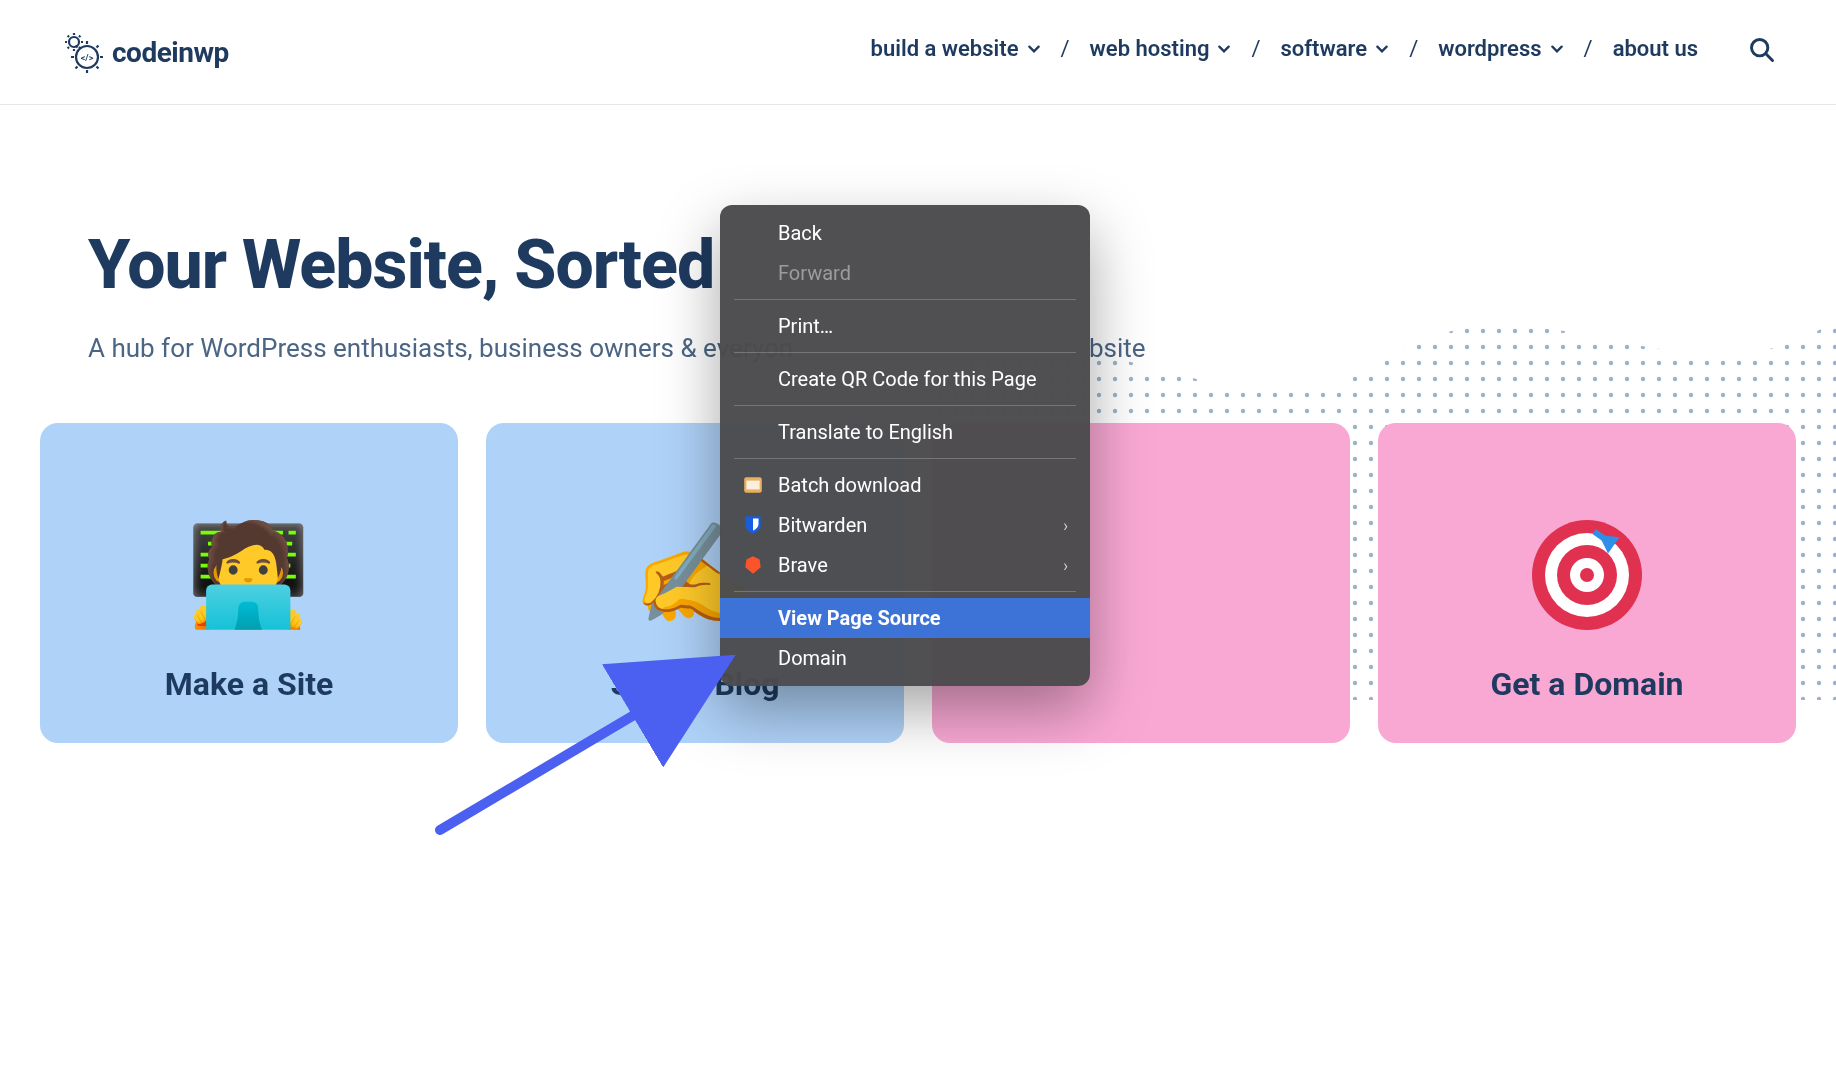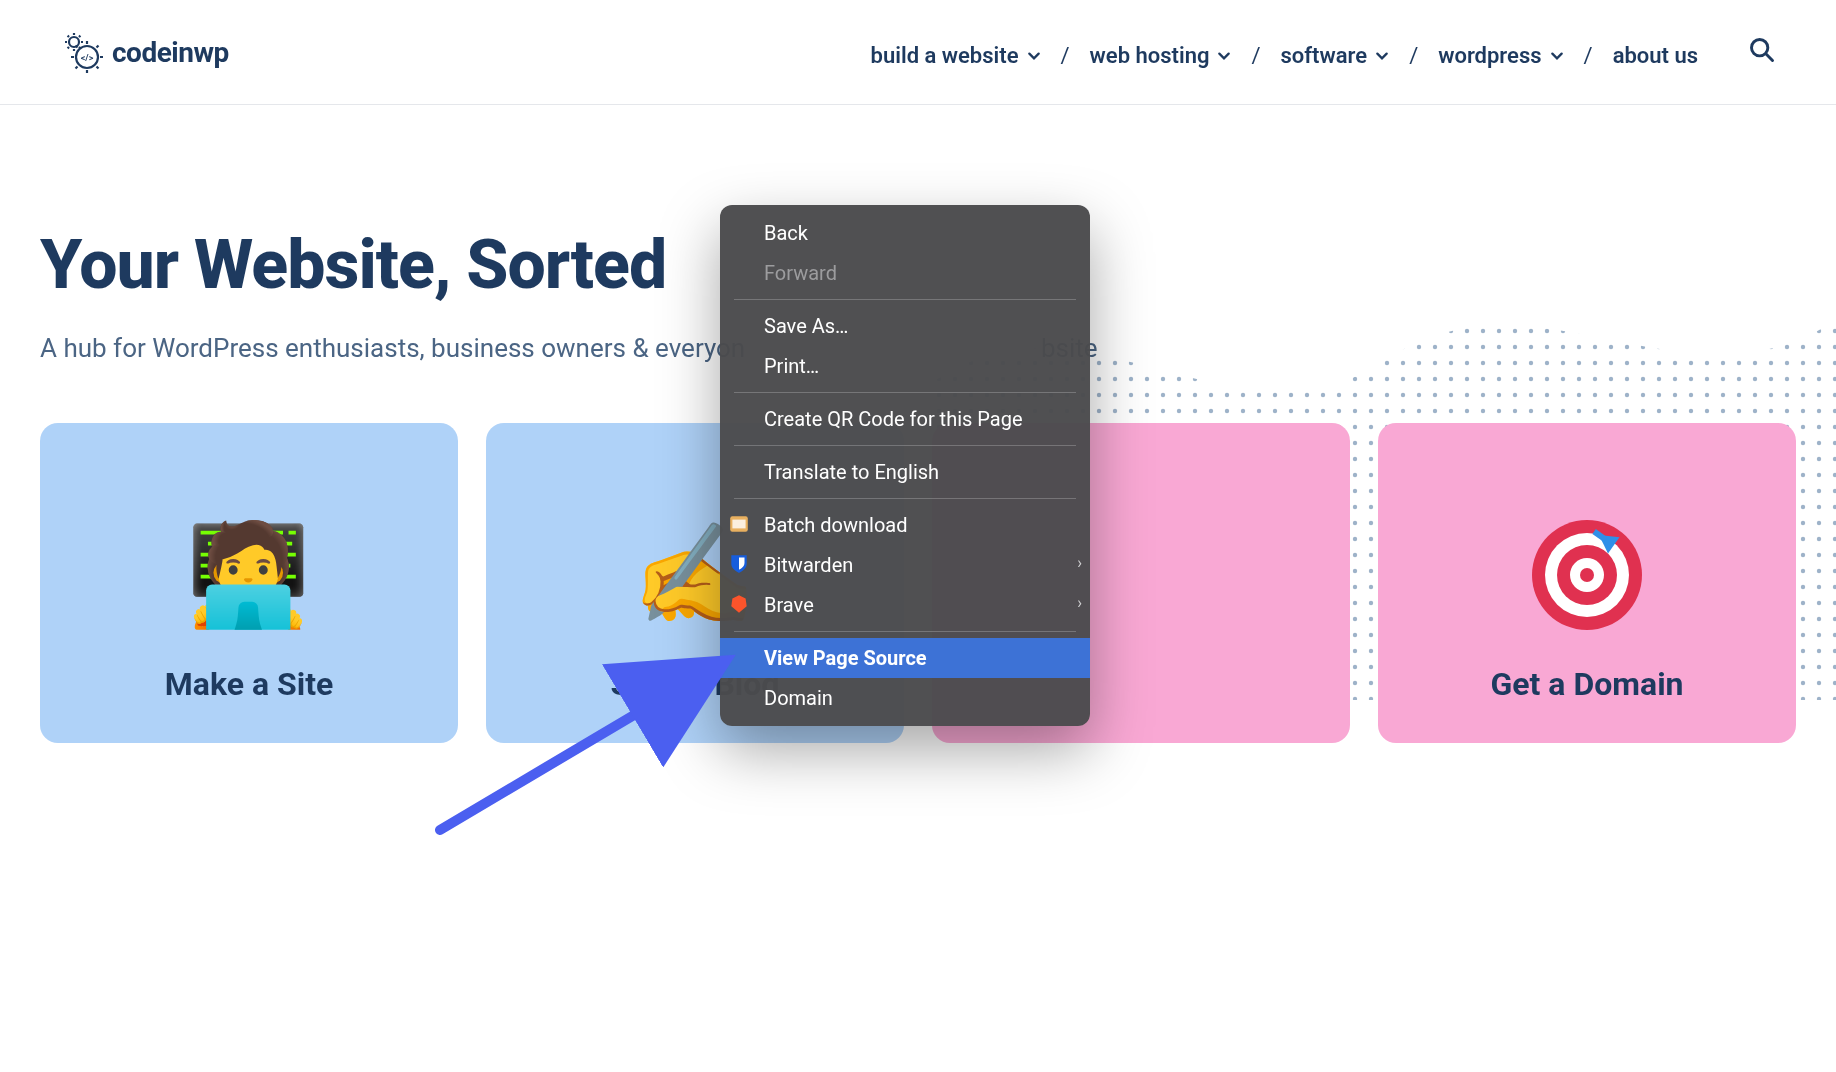--- a/index.html
+++ b/index.html
@@ -2,46 +2,46 @@
 <html><head>
 <meta charset="utf-8">
 <style>
 * { margin: 0; padding: 0; box-sizing: border-box; }
 body { font-family: -apple-system, BlinkMacSystemFont, "Segoe UI", Roboto, Helvetica, Arial, sans-serif; background: #fff; position: relative; width: 1836px; height: 1072px; overflow: hidden; }
 
 
 .header { display: flex; align-items: center; justify-content: space-between; padding: 30px 60px 30px 60px; border-bottom: 1px solid #e5e7eb; }
 .logo { display: flex; align-items: center; gap: 8px; }
 .logo-text { font-size: 28px; font-weight: 700; color: #1e3a5f; letter-spacing: -0.5px; text-align: right; }
-.nav { display: flex; align-items: flex-end; gap: 20px; margin-left: 22px; }
+.nav { display: flex; align-items: flex-start; gap: 20px; margin-left: 22px; }
 .nav-item { display: flex; align-items: center; gap: 8px; color: #1e3a5f; font-size: 22px; font-weight: 600; cursor: pointer; }
 .nav-sep { color: #1e3a5f; font-size: 22px; font-weight: 400; }
 .chevron-down { width: 14px; height: 14px; }
 .search-btn { cursor: pointer; }
 
 
 .bg-dots { position: absolute; right: 0; top: 200px; width: 900px; height: 500px; overflow: hidden; z-index: 0; pointer-events: none; }
 .bg-dots svg { width: 100%; height: 100%; }
 
 
-.hero { padding: 120px 58px 60px 40px; position: relative; z-index: 1; }
+.hero { padding: 120px 58px 60px 40px; position: relative; z-index: 1; margin-left: 48px; }
 .hero-title { font-size: 68px; font-weight: 800; color: #1e3a5f; letter-spacing: -1px; margin-bottom: 28px; }
 .hero-sub { font-size: 26px; color: #4b6584; font-weight: 400; }
 
 
 .cards { display: flex; gap: 28px; padding: 0 40px; position: relative; z-index: 1; }
 .card { flex: 1; border-radius: 18px; padding: 60px 20px 40px 20px; display: flex; flex-direction: column; align-items: center; justify-content: flex-end; min-height: 320px; cursor: pointer; }
 .card-blue { background: #afd2f8; }
 .card-pink { background: #f9a8d4; }
 .card-icon { font-size: 100px; margin-bottom: 40px; line-height: 1; }
 .card-label { font-size: 32px; font-weight: 700; color: #1e3a5f; }
 
 
 .context-menu { position: absolute; left: 720px; top: 205px; width: 370px; background: rgba(74,74,76,0.97); border-radius: 12px; box-shadow: 0 24px 60px rgba(0,0,0,0.35); padding: 8px 0; z-index: 10; color: #fff; font-size: 20px; }
-.menu-item { padding: 8px 8px; display: flex; align-items: flex-start; gap: 14px; cursor: pointer; }
+.menu-item { padding: 8px 22px; display: flex; align-items: center; gap: 14px; cursor: pointer; }
 .menu-item.disabled { color: #9c9c9e; cursor: default; }
 .menu-item.highlight { background: #3d72d6; font-weight: bold; }
 .menu-sep { height: 1px; background: rgba(255,255,255,0.22); margin: 6px 14px; }
 .menu-icon { width: 22px; height: 22px; display: inline-flex; align-items: center; justify-content: center; font-size: 18px; }
 .menu-spacer { width: 22px; }
 .menu-arrow { margin-left: auto; font-size: 16px; color: #d0d0d2; }
 
 
 .annot-arrow { position: absolute; left: 420px; top: 640px; width: 320px; height: 200px; z-index: 11; pointer-events: none; }
 
@@ -165,24 +165,20 @@
       <span class="menu-spacer"></span>
       <span>Back</span>
     </div>
   <div class="menu-item disabled">
       <span class="menu-spacer"></span>
       <span>Forward</span>
     </div>
   <div class="menu-sep"></div>
   <div class="menu-item">
       <span class="menu-spacer"></span>
-      <span>Save As…</span>
-    </div>
-  <div class="menu-item">
-      <span class="menu-spacer"></span>
       <span>Print…</span>
     </div>
   <div class="menu-sep"></div>
   <div class="menu-item">
       <span class="menu-spacer"></span>
       <span>Create QR Code for this Page</span>
     </div>
   <div class="menu-sep"></div>
   <div class="menu-item">
       <span class="menu-spacer"></span>

